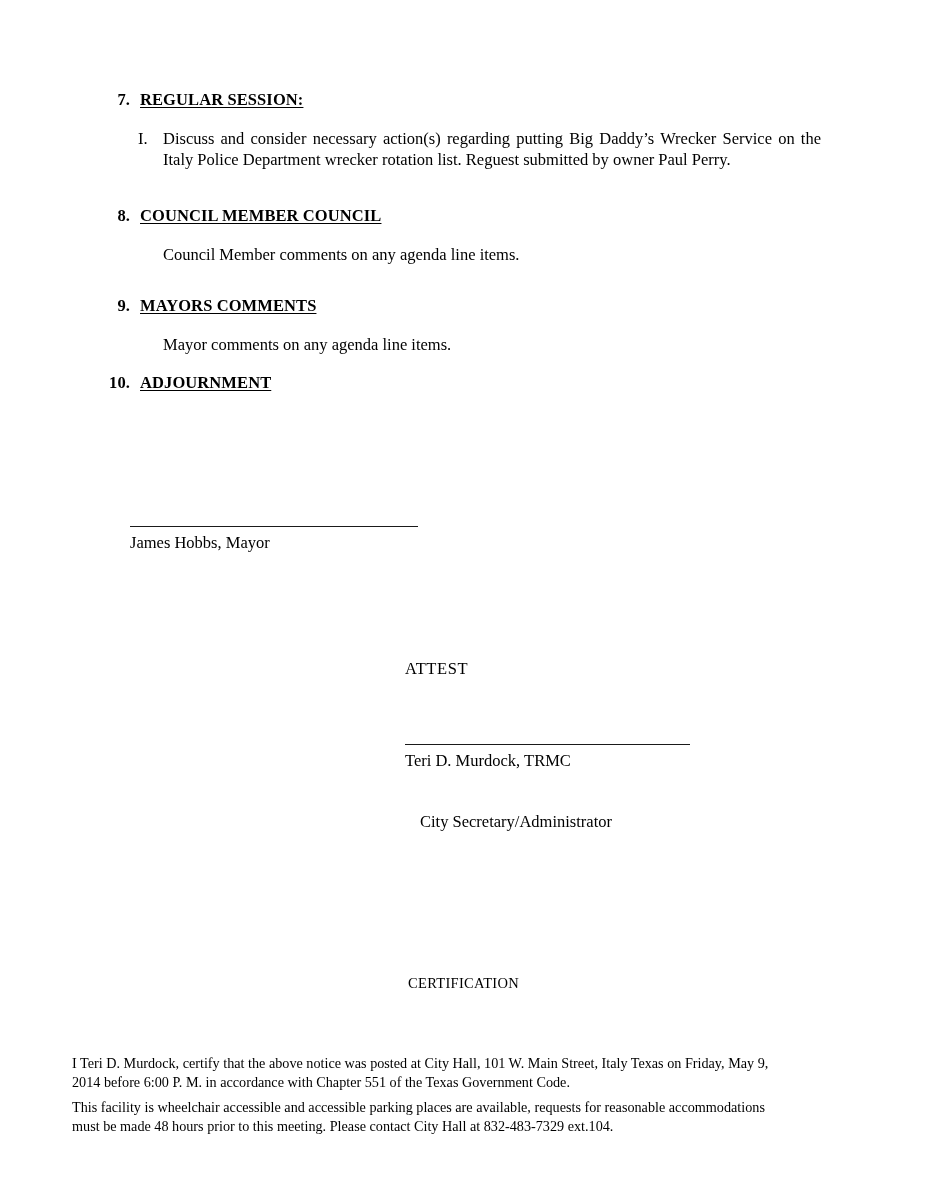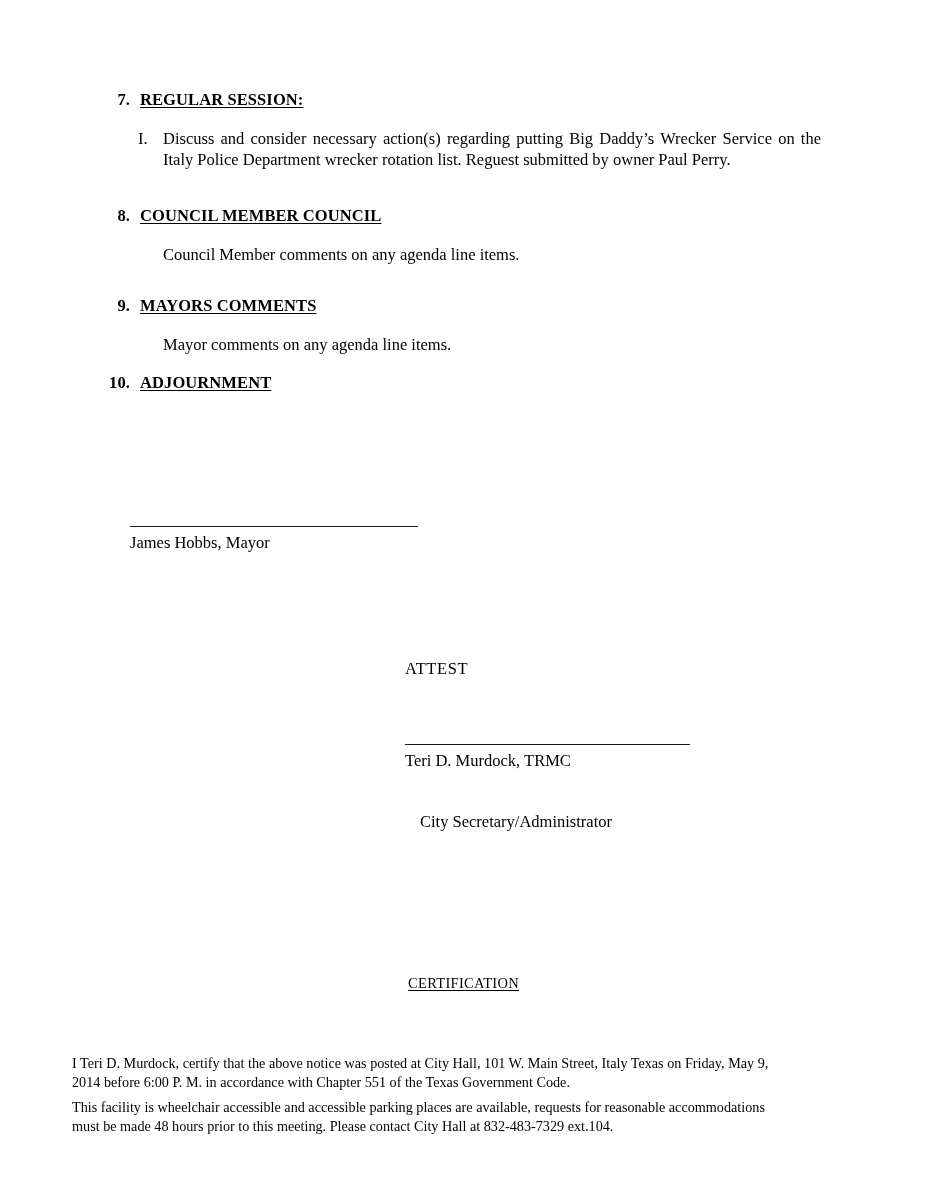--- a/index.html
+++ b/index.html
@@ -122,21 +122,20 @@
     position: absolute;
     top: 974px;
     left: 0;
     width: 927px;
     text-align: center;
     font-size: 14.5px;
     line-height: 18px;
     letter-spacing: 0.3px;
   }
   .cert-heading span {
-    text-decoration: underline;
     text-underline-offset: 2px;
     margin-top: 16px;
   }
 
   .cert-para {
     position: absolute;
     left: 72px;
     width: 718px;
     font-size: 14.2px;
     line-height: 19px;

